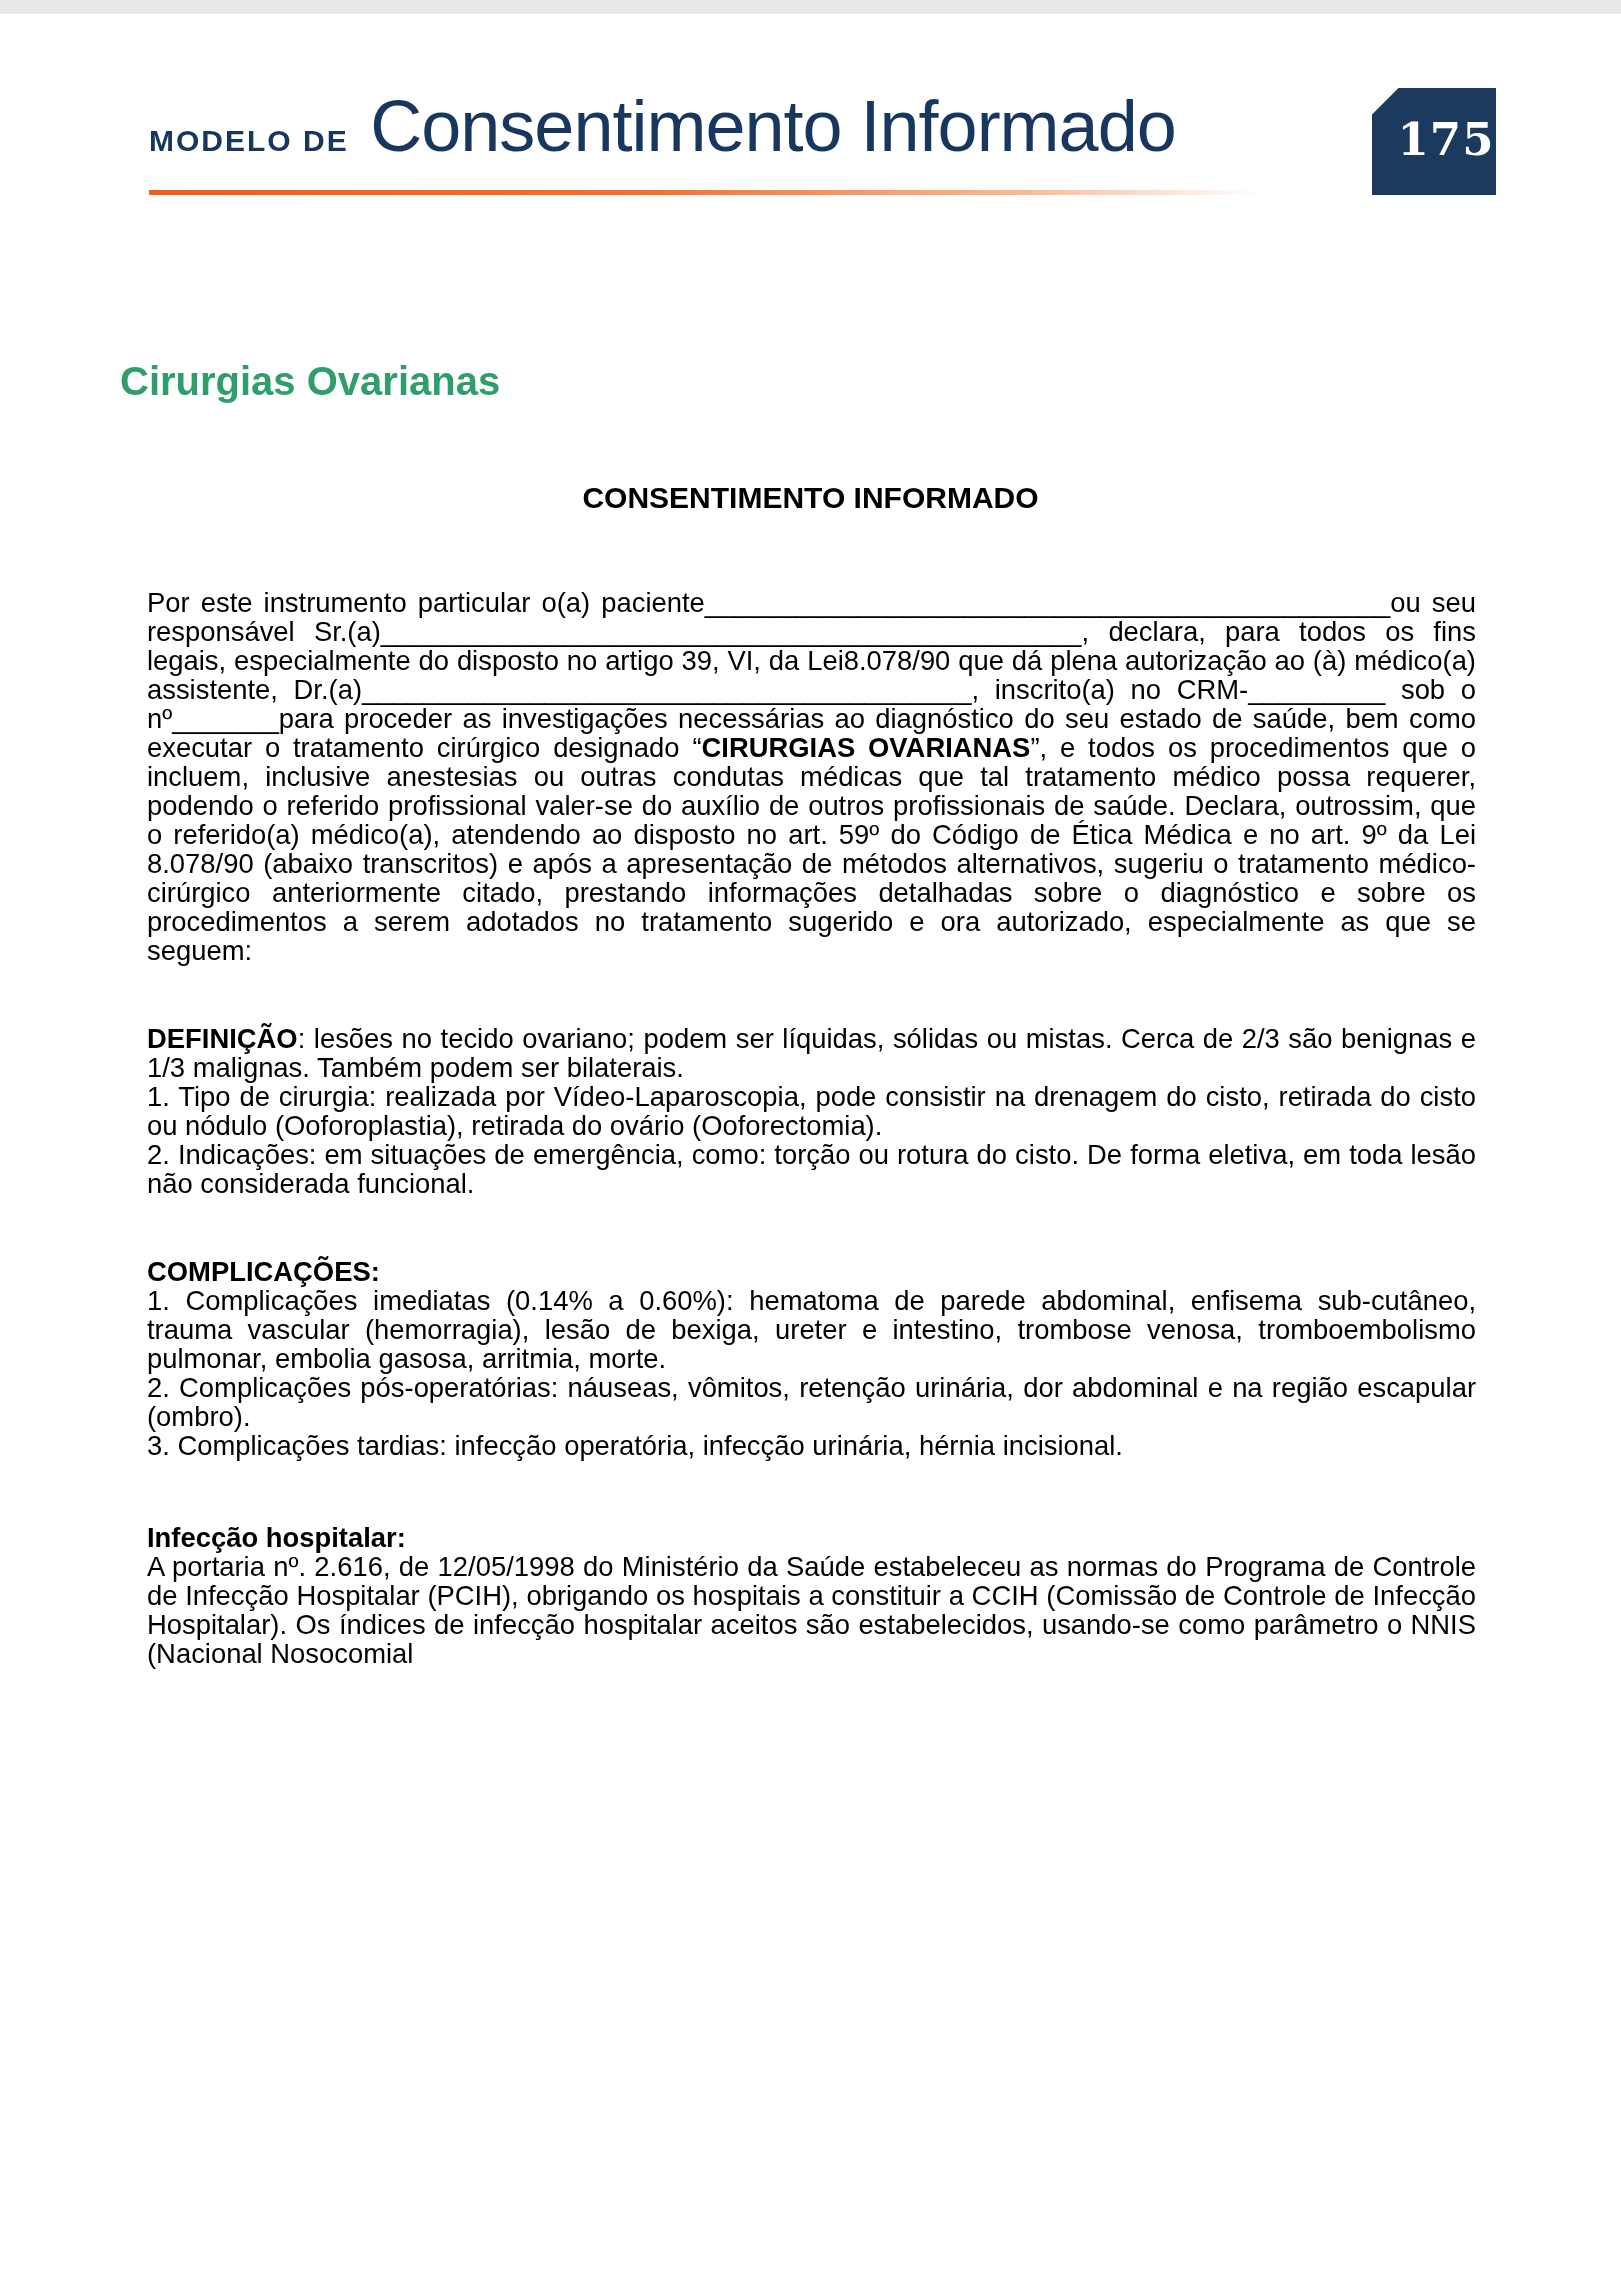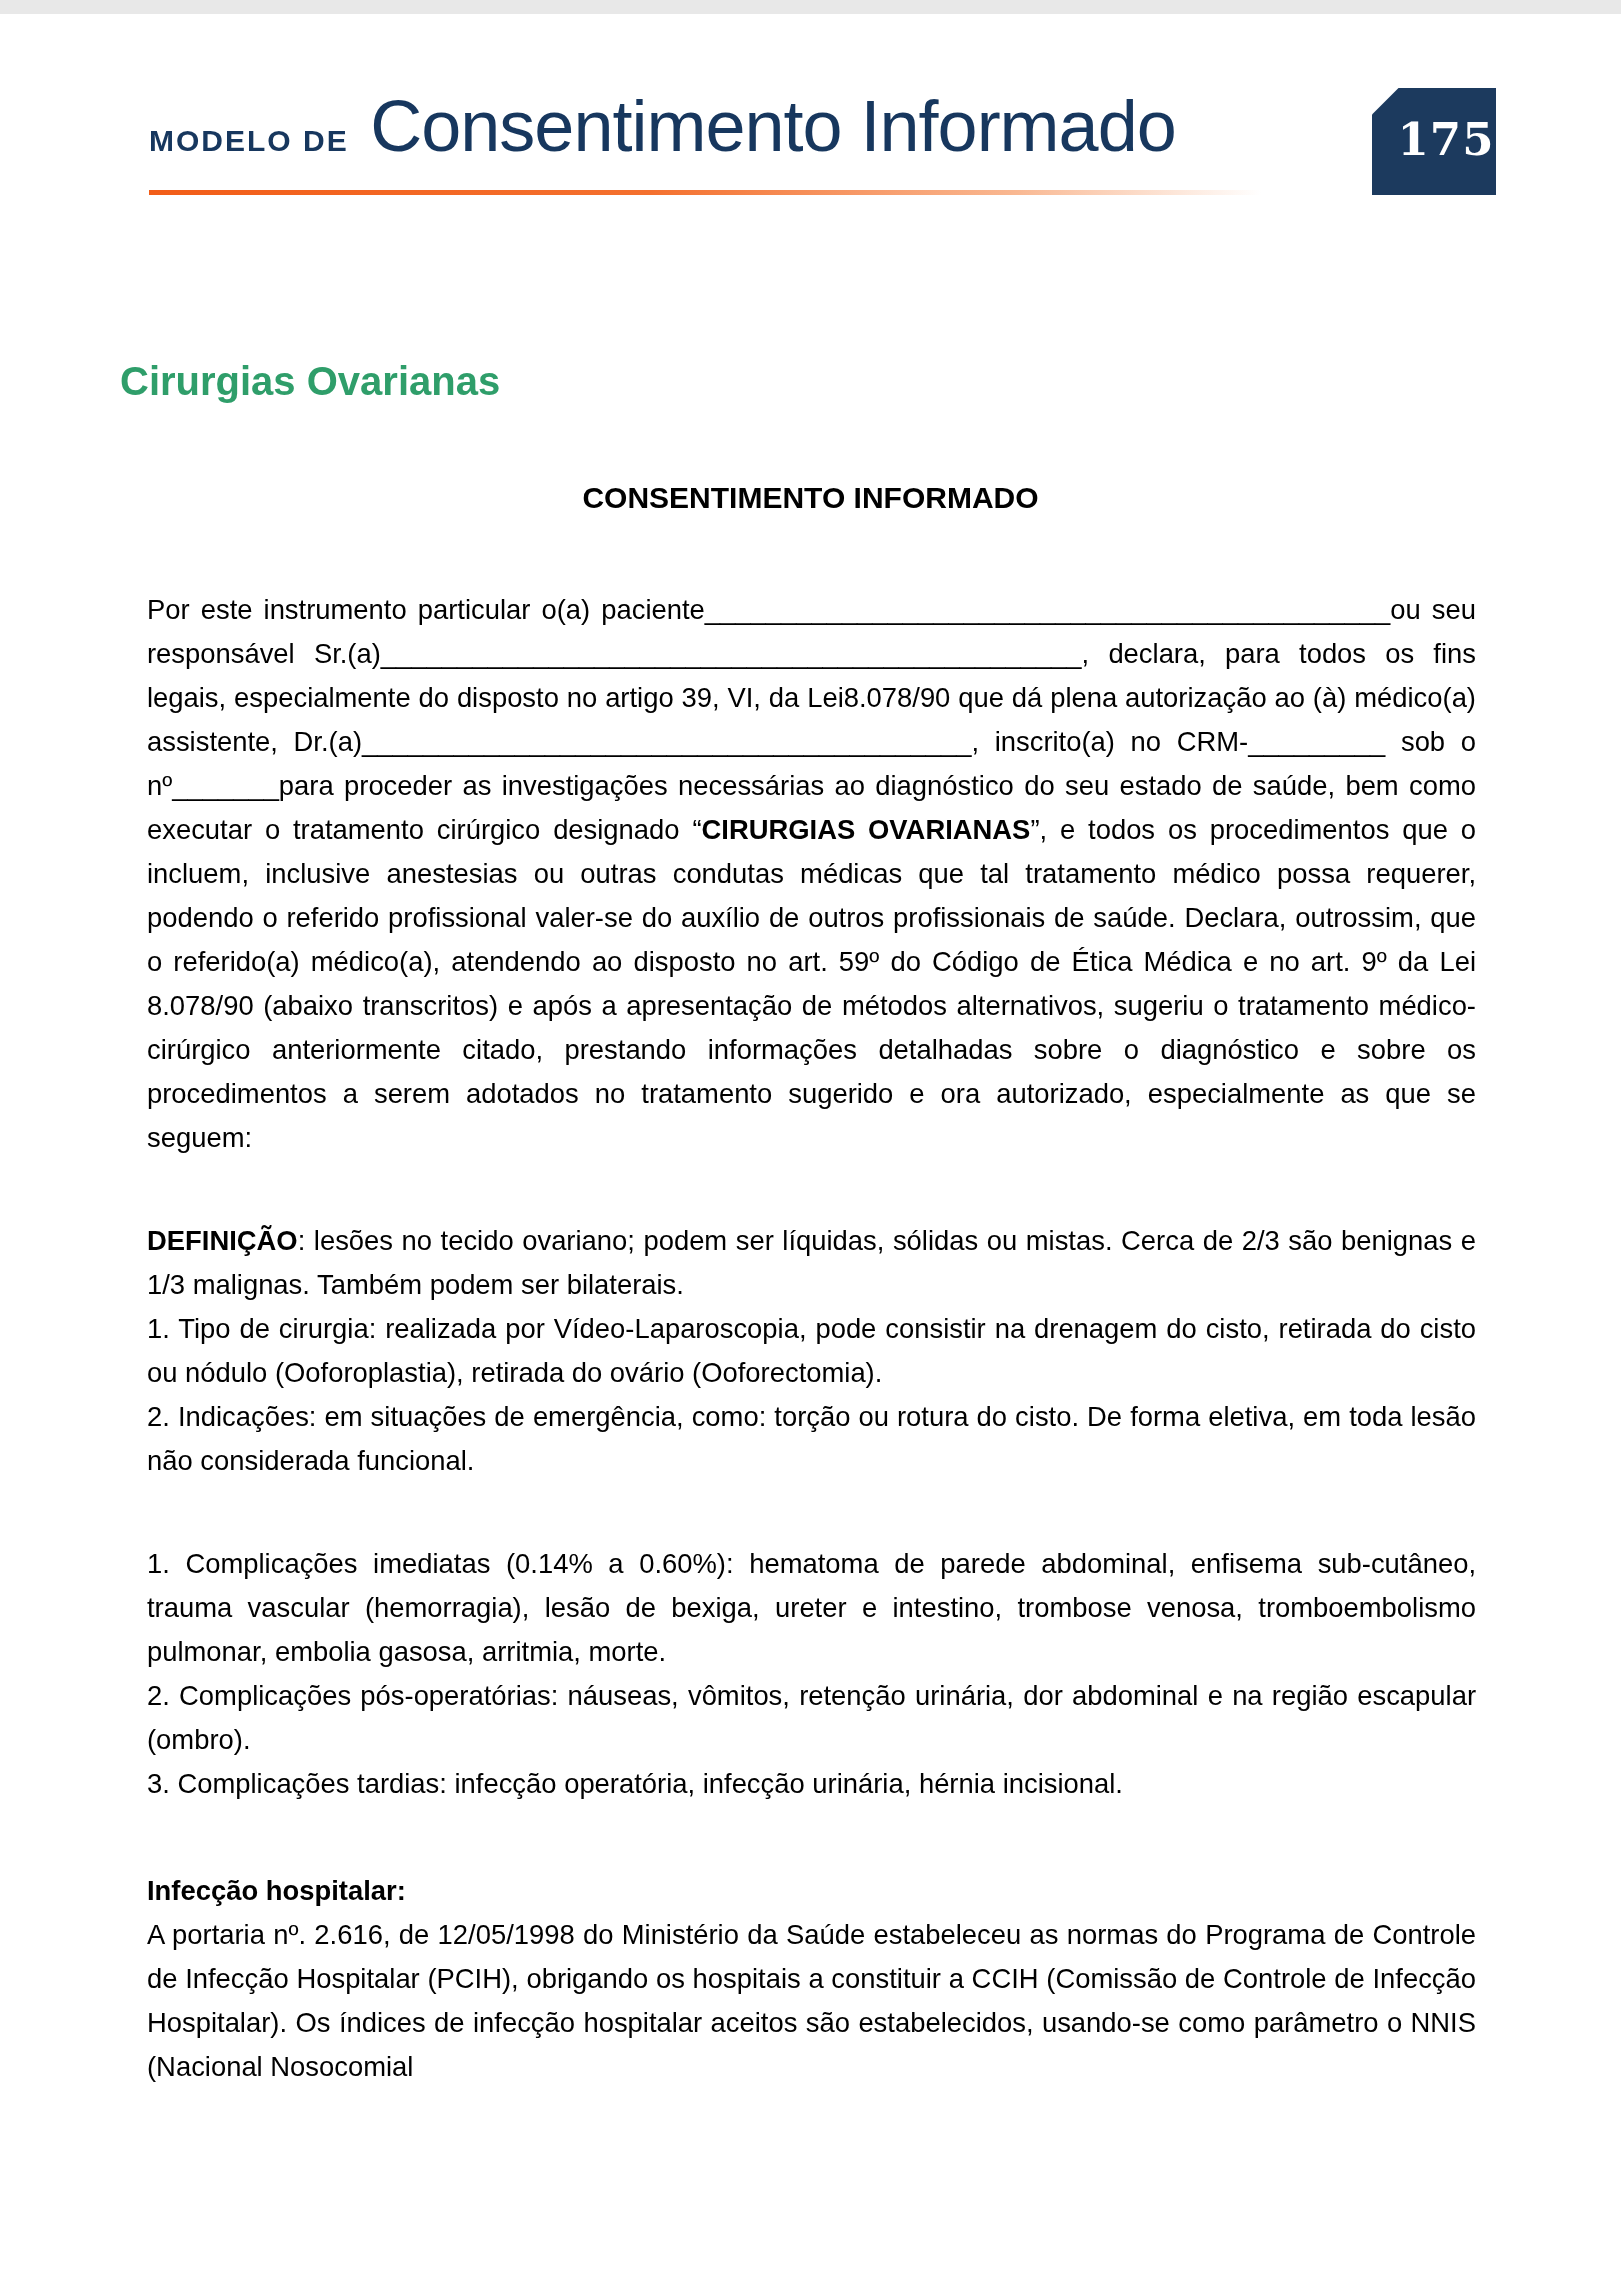--- a/index.html
+++ b/index.html
@@ -85,21 +85,21 @@
     font-weight: bold;
   }
 
   
   .body-text {
     position: absolute;
     left: 147px;
     top: 574px;
     width: 1329px;
     font-size: 27.4px;
-    line-height: 44px;
+    line-height: 29px;
     text-align: justify;
   }
   .body-text p { margin: 0; }
   .b { font-weight: bold; }
   .block-def   { margin-top: 59px; }
   .block-comp  { margin-top: 59px; }
   .block-codes { margin-top: 49px; text-align: left; }
   .block-inf   { margin-top: 63px; }
 </style>
 </head>
@@ -123,20 +123,21 @@
 
     <p><span>Por este instrumento particular o(a) paciente_____________________________________________ou seu responsável Sr.(a)______________________________________________, declara, para todos os fins legais, especialmente do disposto no artigo 39, VI, da Lei8.078/90 que dá plena autorização ao (à) médico(a) assistente, Dr.(a)________________________________________, inscrito(a) no CRM-_________ sob o nº_______para proceder as investigações necessárias ao diagnóstico do seu estado de saúde, bem como executar o tratamento cirúrgico designado “</span><span class="b">CIRURGIAS OVARIANAS</span><span>”, e todos os procedimentos que o incluem, inclusive anestesias ou outras condutas médicas que tal tratamento médico possa requerer, podendo o referido profissional valer-se do auxílio de outros profissionais de saúde. Declara, outrossim, que o referido(a) médico(a), atendendo ao disposto no art. 59º do Código de Ética Médica e no art. 9º da Lei 8.078/90 (abaixo transcritos) e após a apresentação de métodos alternativos, sugeriu o tratamento médico-cirúrgico anteriormente citado, prestando informações detalhadas sobre o diagnóstico e sobre os procedimentos a serem adotados no tratamento sugerido e ora autorizado, especialmente as que se seguem:</span></p>
 
     <div class="block-def">
       <p><span class="b">DEFINIÇÃO</span><span>: lesões no tecido ovariano; podem ser líquidas, sólidas ou mistas. Cerca de 2/3 são benignas e 1/3 malignas. Também podem ser bilaterais.</span></p>
       <p>1. Tipo de cirurgia: realizada por Vídeo-Laparoscopia, pode consistir na drenagem do cisto, retirada do cisto ou nódulo (Ooforoplastia), retirada do ovário (Ooforectomia).</p>
       <p>2. Indicações: em situações de emergência, como: torção ou rotura do cisto. De forma eletiva, em toda lesão não considerada funcional.</p>
     </div>
 
     <div class="block-comp">
+      <p class="b">COMPLICAÇÕES:</p>
       <p>1. Complicações imediatas (0.14% a 0.60%): hematoma de parede abdominal, enfisema sub-cutâneo, trauma vascular (hemorragia), lesão de bexiga, ureter e intestino, trombose venosa, tromboembolismo pulmonar, embolia gasosa, arritmia, morte.</p>
       <p>2. Complicações pós-operatórias: náuseas, vômitos, retenção urinária, dor abdominal e na região escapular (ombro).</p>
       <p>3. Complicações tardias: infecção operatória, infecção urinária, hérnia incisional.</p>
     </div>
 
 
     <div class="block-inf">
       <p class="b">Infecção hospitalar:</p>
       <p>A portaria nº. 2.616, de 12/05/1998 do Ministério da Saúde estabeleceu as normas do Programa de Controle de Infecção Hospitalar (PCIH), obrigando os hospitais a constituir a CCIH (Comissão de Controle de Infecção Hospitalar). Os índices de infecção hospitalar aceitos são estabelecidos, usando-se como parâmetro o NNIS (Nacional Nosocomial</p>
     </div>

